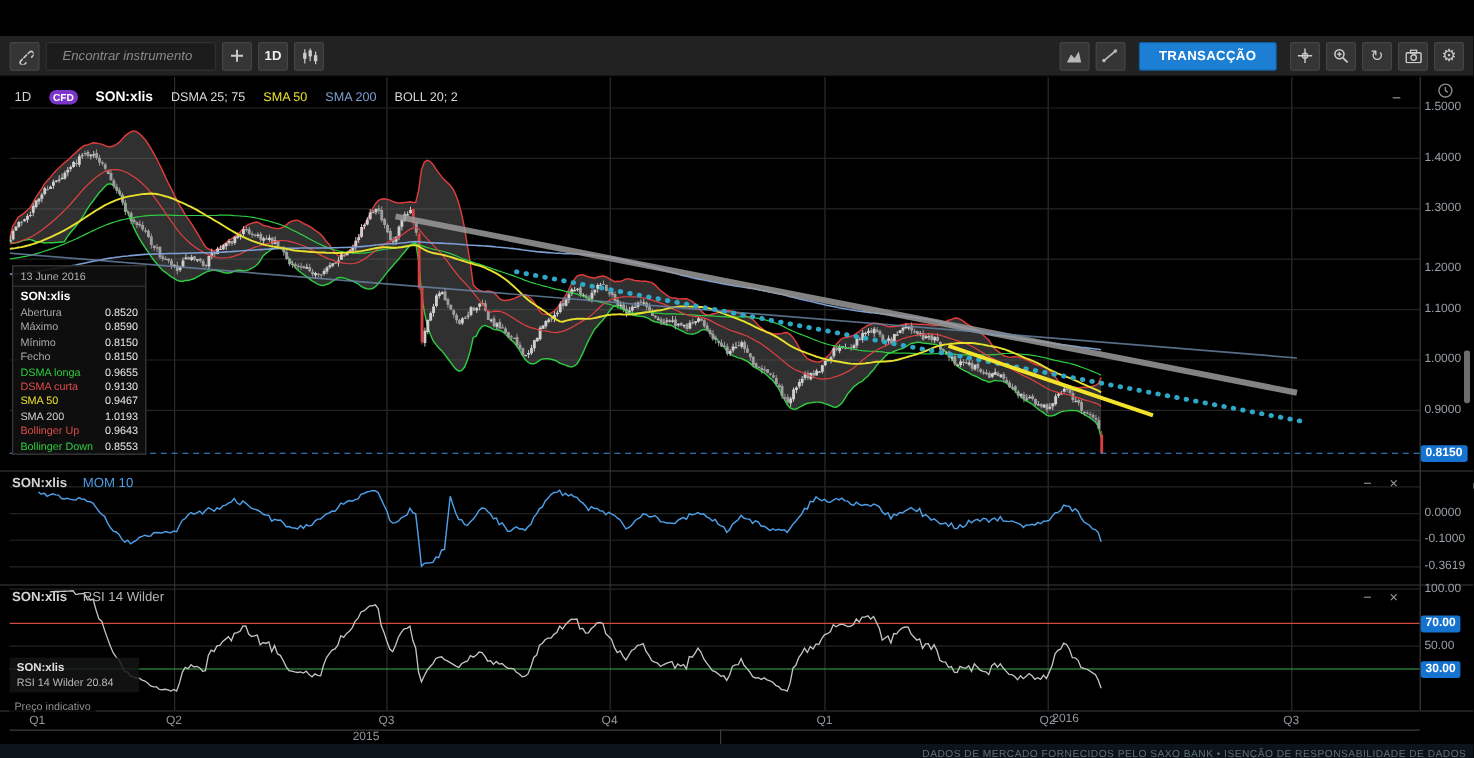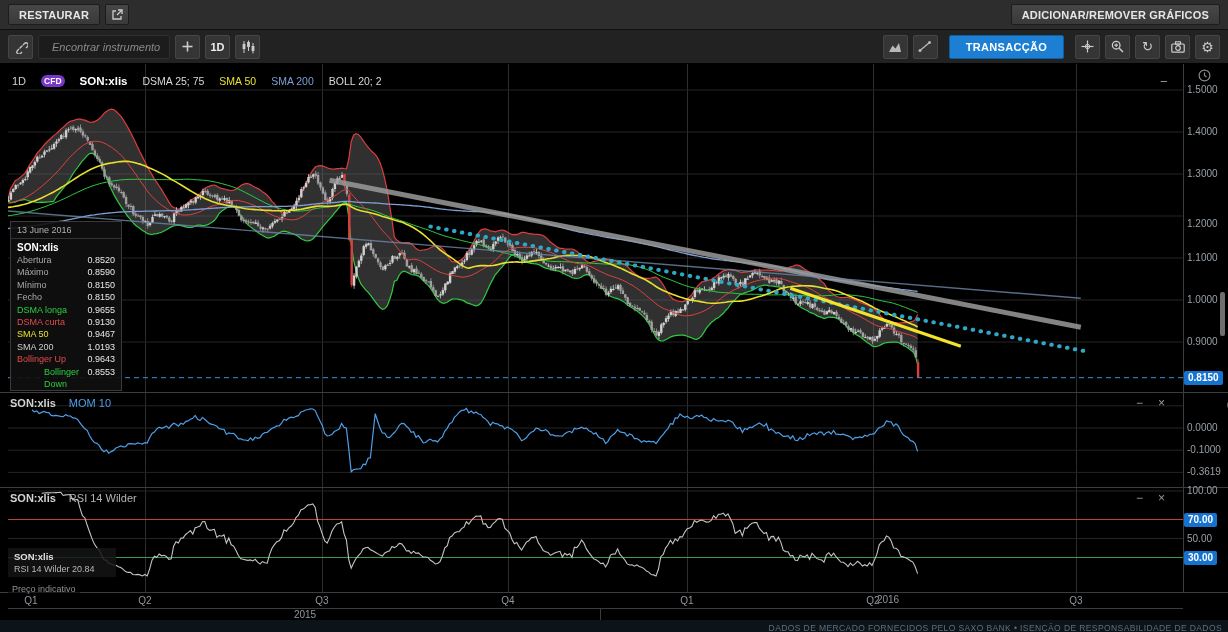--- a/index.html
+++ b/index.html
@@ -16,21 +16,21 @@
     font-family:inherit;letter-spacing:.2px;cursor:pointer;display:flex;align-items:center;gap:4px}
   .tbtn.icon{padding:3px 5px}
 
   
   .toolbar{position:absolute;left:0;top:30px;width:1228px;height:34px;background:#222;
     border-bottom:1px solid #000;display:flex;align-items:center;padding:0 8px;gap:5px;z-index:20}
   .ibtn{background:#353535;border:1px solid #454545;border-radius:2px;width:25px;height:24px;
     display:flex;align-items:center;justify-content:center;color:#c8c8c8;font-size:13px;cursor:pointer;font-family:inherit}
   .ibtn.txt{font-size:11px;font-weight:bold;color:#eee}
   .search{display:flex;align-items:center;gap:6px;background:#1c1c1c;border:1px solid #303030;
-    border-radius:2px;height:24px;width:132px;padding:0 7px}
+    border-radius:2px;height:24px;width:142px;padding:0 7px}
   .search input{background:transparent;border:none;outline:none;color:#ddd;font-size:11px;width:130px;
     font-family:inherit}
   .search input::placeholder{color:#8a8a8a;font-style:italic}
   .transact{border:1px solid #0d5fa0;border-radius:2px;color:#fff;font-size:11px;font-weight:bold;
     height:24px;padding:0 16px;letter-spacing:.3px;cursor:pointer;font-family:inherit;margin:0 6px}
   .sp{flex:1}
 
   
   .chart-header{position:absolute;left:12px;top:75px;display:flex;gap:15px;align-items:center;z-index:8}
   .ph-period{color:#cfcfcf;font-size:11px}
@@ -159,32 +159,20 @@
       <div class="qlabel" style="left: 145px; top: 595px;">Q2</div>
       <div class="qlabel" style="left: 322px; top: 595px;">Q3</div>
       <div class="qlabel" style="left: 508px; top: 595px;">Q4</div>
       <div class="qlabel" style="left: 687px; top: 595px;">Q1</div>
       <div class="qlabel" style="left: 873px; top: 595px;">Q2</div>
       <div class="qlabel" style="left: 1076px; top: 595px;">Q3</div>
       <div class="ylabel" style="left: 305px; top: 609px;">2015</div>
       <div class="ylabel" style="left: 888px; top: 594px;">2016</div>
     </div>
 
-  <div class="topbar">
-    <button class="tbtn">RESTAURAR</button>
-    <button class="tbtn icon">
-      <svg width="12" height="12">
-          <path d="M5 2H2v8h8V7" fill="none" stroke="#ccc" stroke-width="1.3"></path>
-          <path d="M7 1h4v4" fill="none" stroke="#ccc" stroke-width="1.3"></path>
-          <line x1="11" y1="1" x2="6" y2="6" stroke="#ccc" stroke-width="1.3"></line>
-        </svg>
-    </button>
-    <div class="sp"></div>
-    <button class="tbtn">ADICIONAR/REMOVER GRÁFICOS</button>
-  </div>
 
   <div class="toolbar">
     <button class="ibtn">
       <svg width="14" height="14" fill="none" stroke="#c8c8c8" stroke-width="1.3">
           <path d="M5 9l-1.5 1.5a2.1 2.1 0 0 0 3 3L8 12"></path>
           <path d="M9 5l1.5-1.5a2.1 2.1 0 0 1 3 3L12 8"></path>
           <line x1="5.5" y1="8.5" x2="8.5" y2="5.5"></line>
         </svg>
     </button>
     <div class="search">
@@ -322,21 +310,21 @@
         </div>
         <div class="tt-row">
           <span style="color: rgb(207, 207, 207);">SMA 200</span>
           <span class="tt-val">1.0193</span>
         </div>
         <div class="tt-row">
           <span style="color: rgb(224, 75, 75);">Bollinger Up</span>
           <span class="tt-val">0.9643</span>
         </div>
         <div class="tt-row">
-          <span style="color: rgb(46, 204, 64); margin-left: 27px;">Bollinger Down</span>
+          <span style="color: rgb(46, 204, 64);">Bollinger Down</span>
           <span class="tt-val">0.8553</span>
         </div>
       </div>
   </div>
 
   <div class="tooltip-rsi">
     <div class="tt-rsi1">SON:xlis</div>
     <div class="tt-rsi2">RSI 14 Wilder  20.84</div>
   </div>
   <div class="indicative">Preço indicativo</div>

